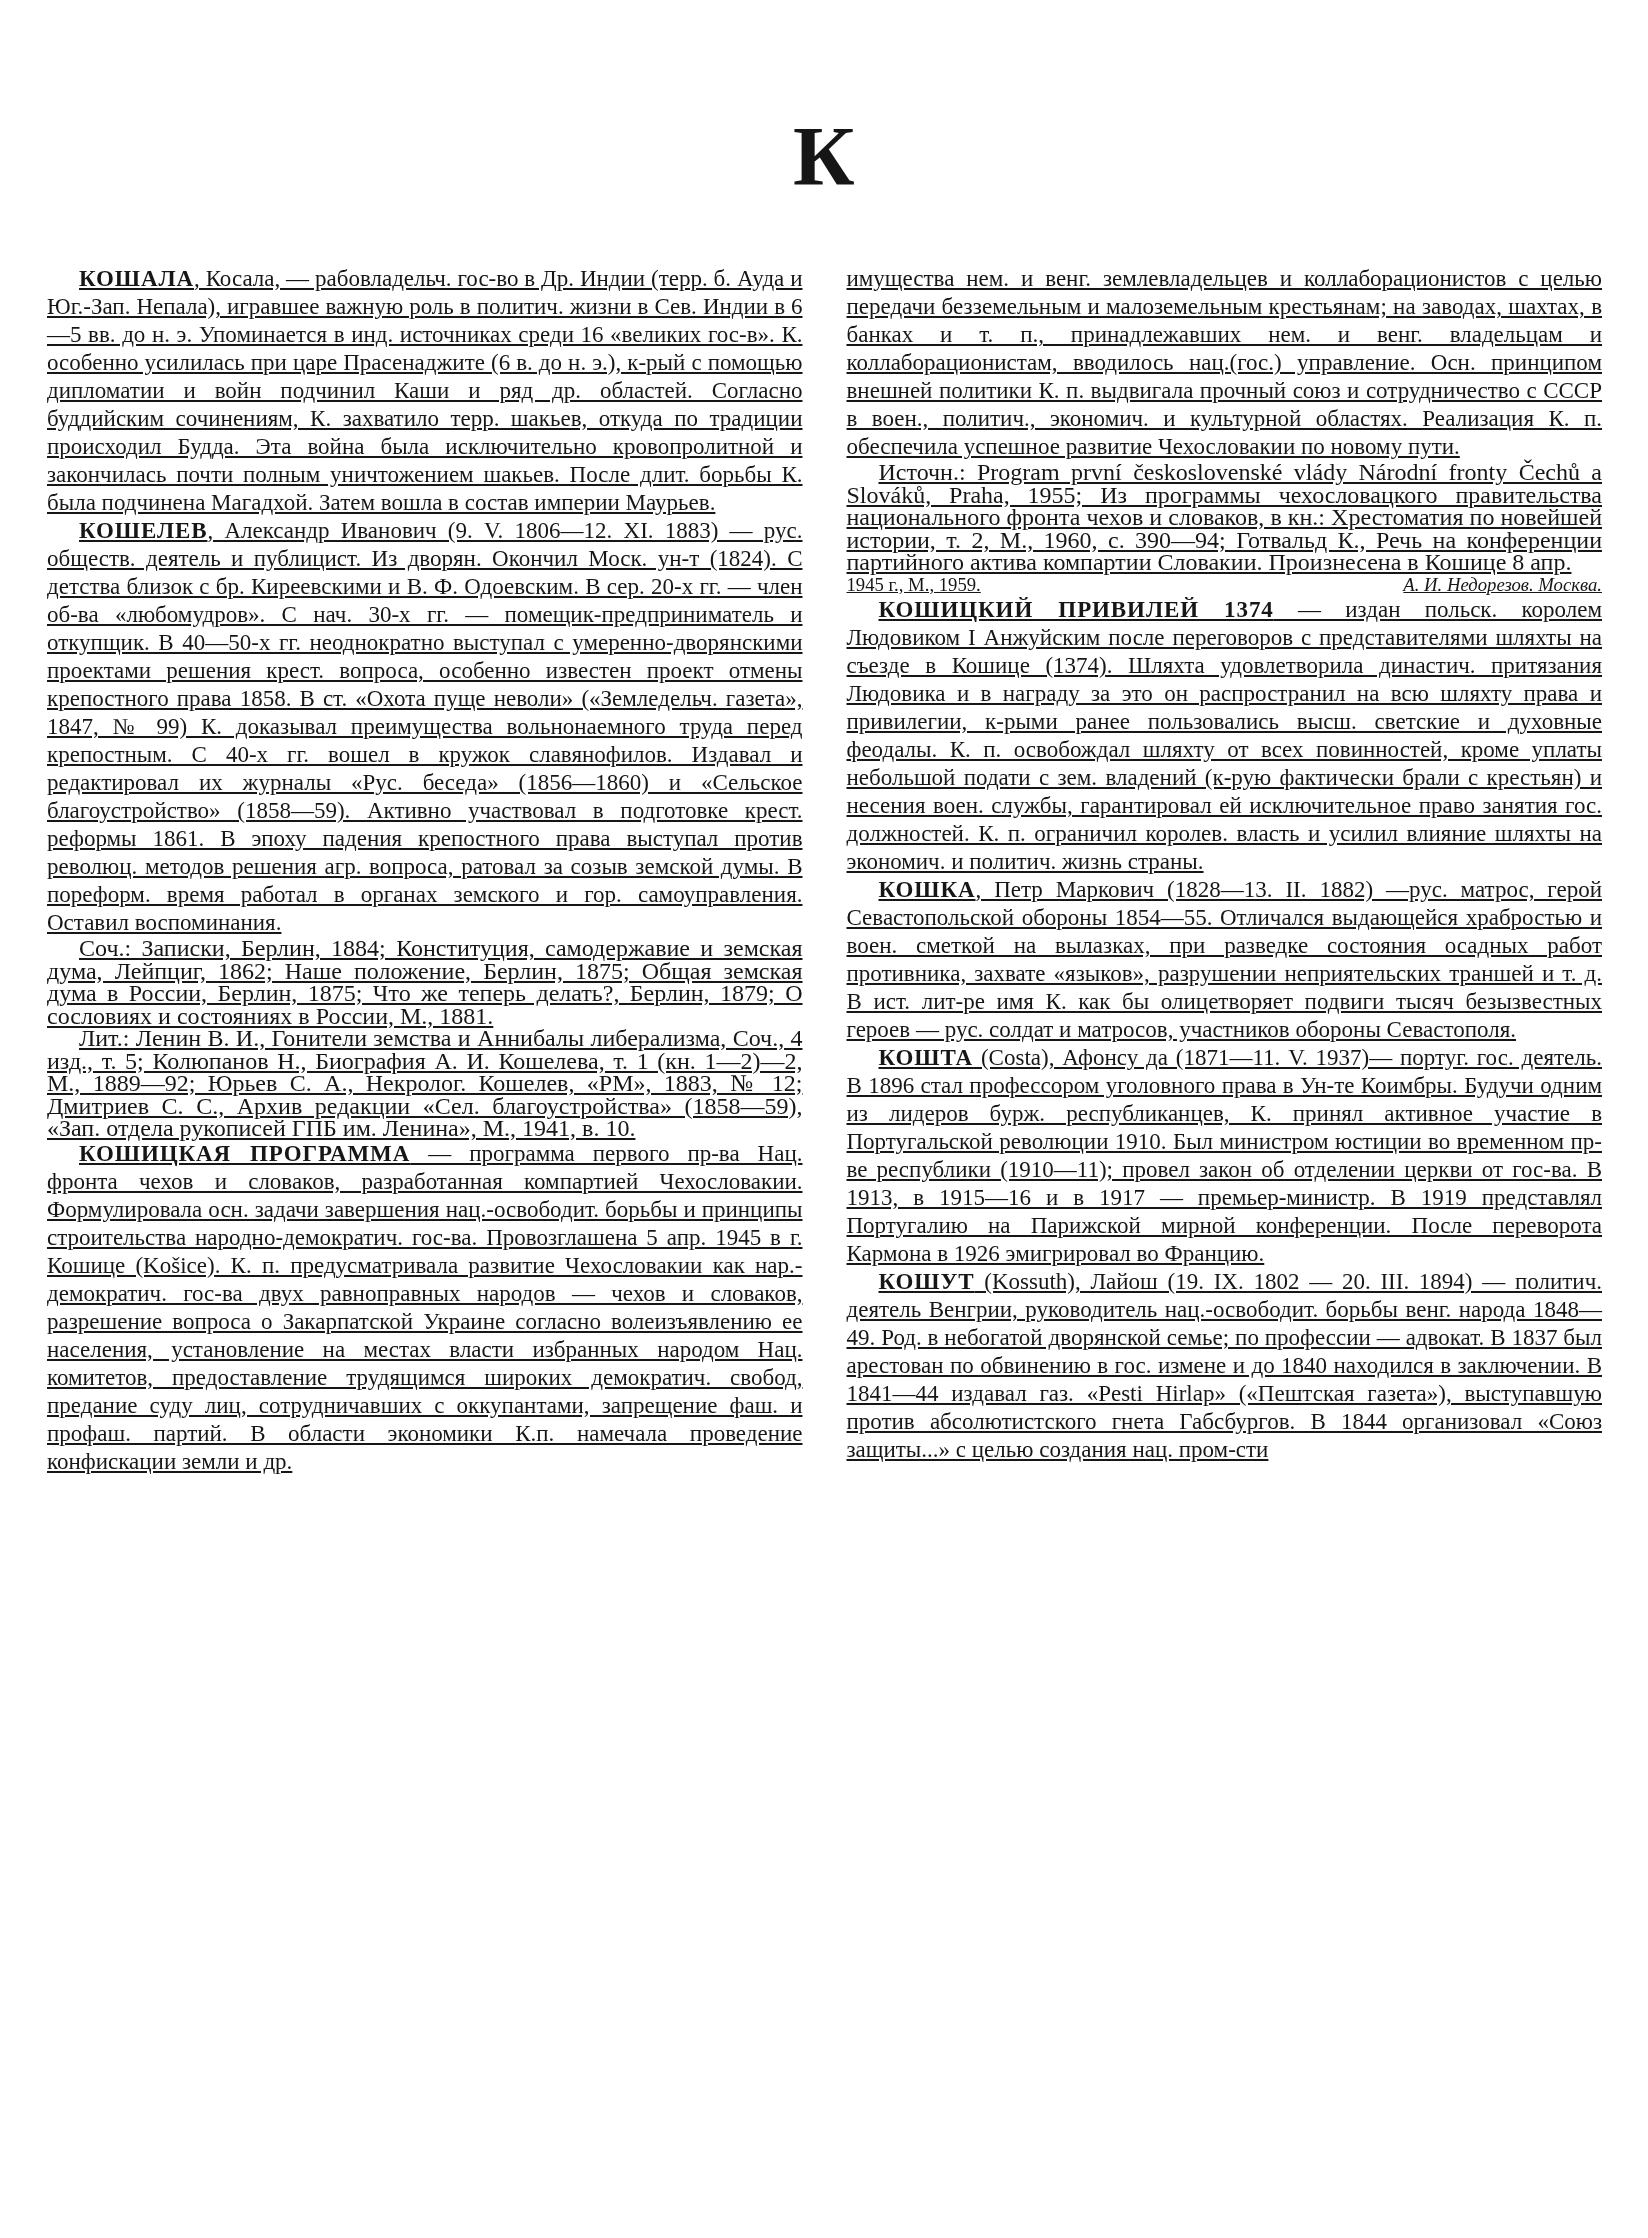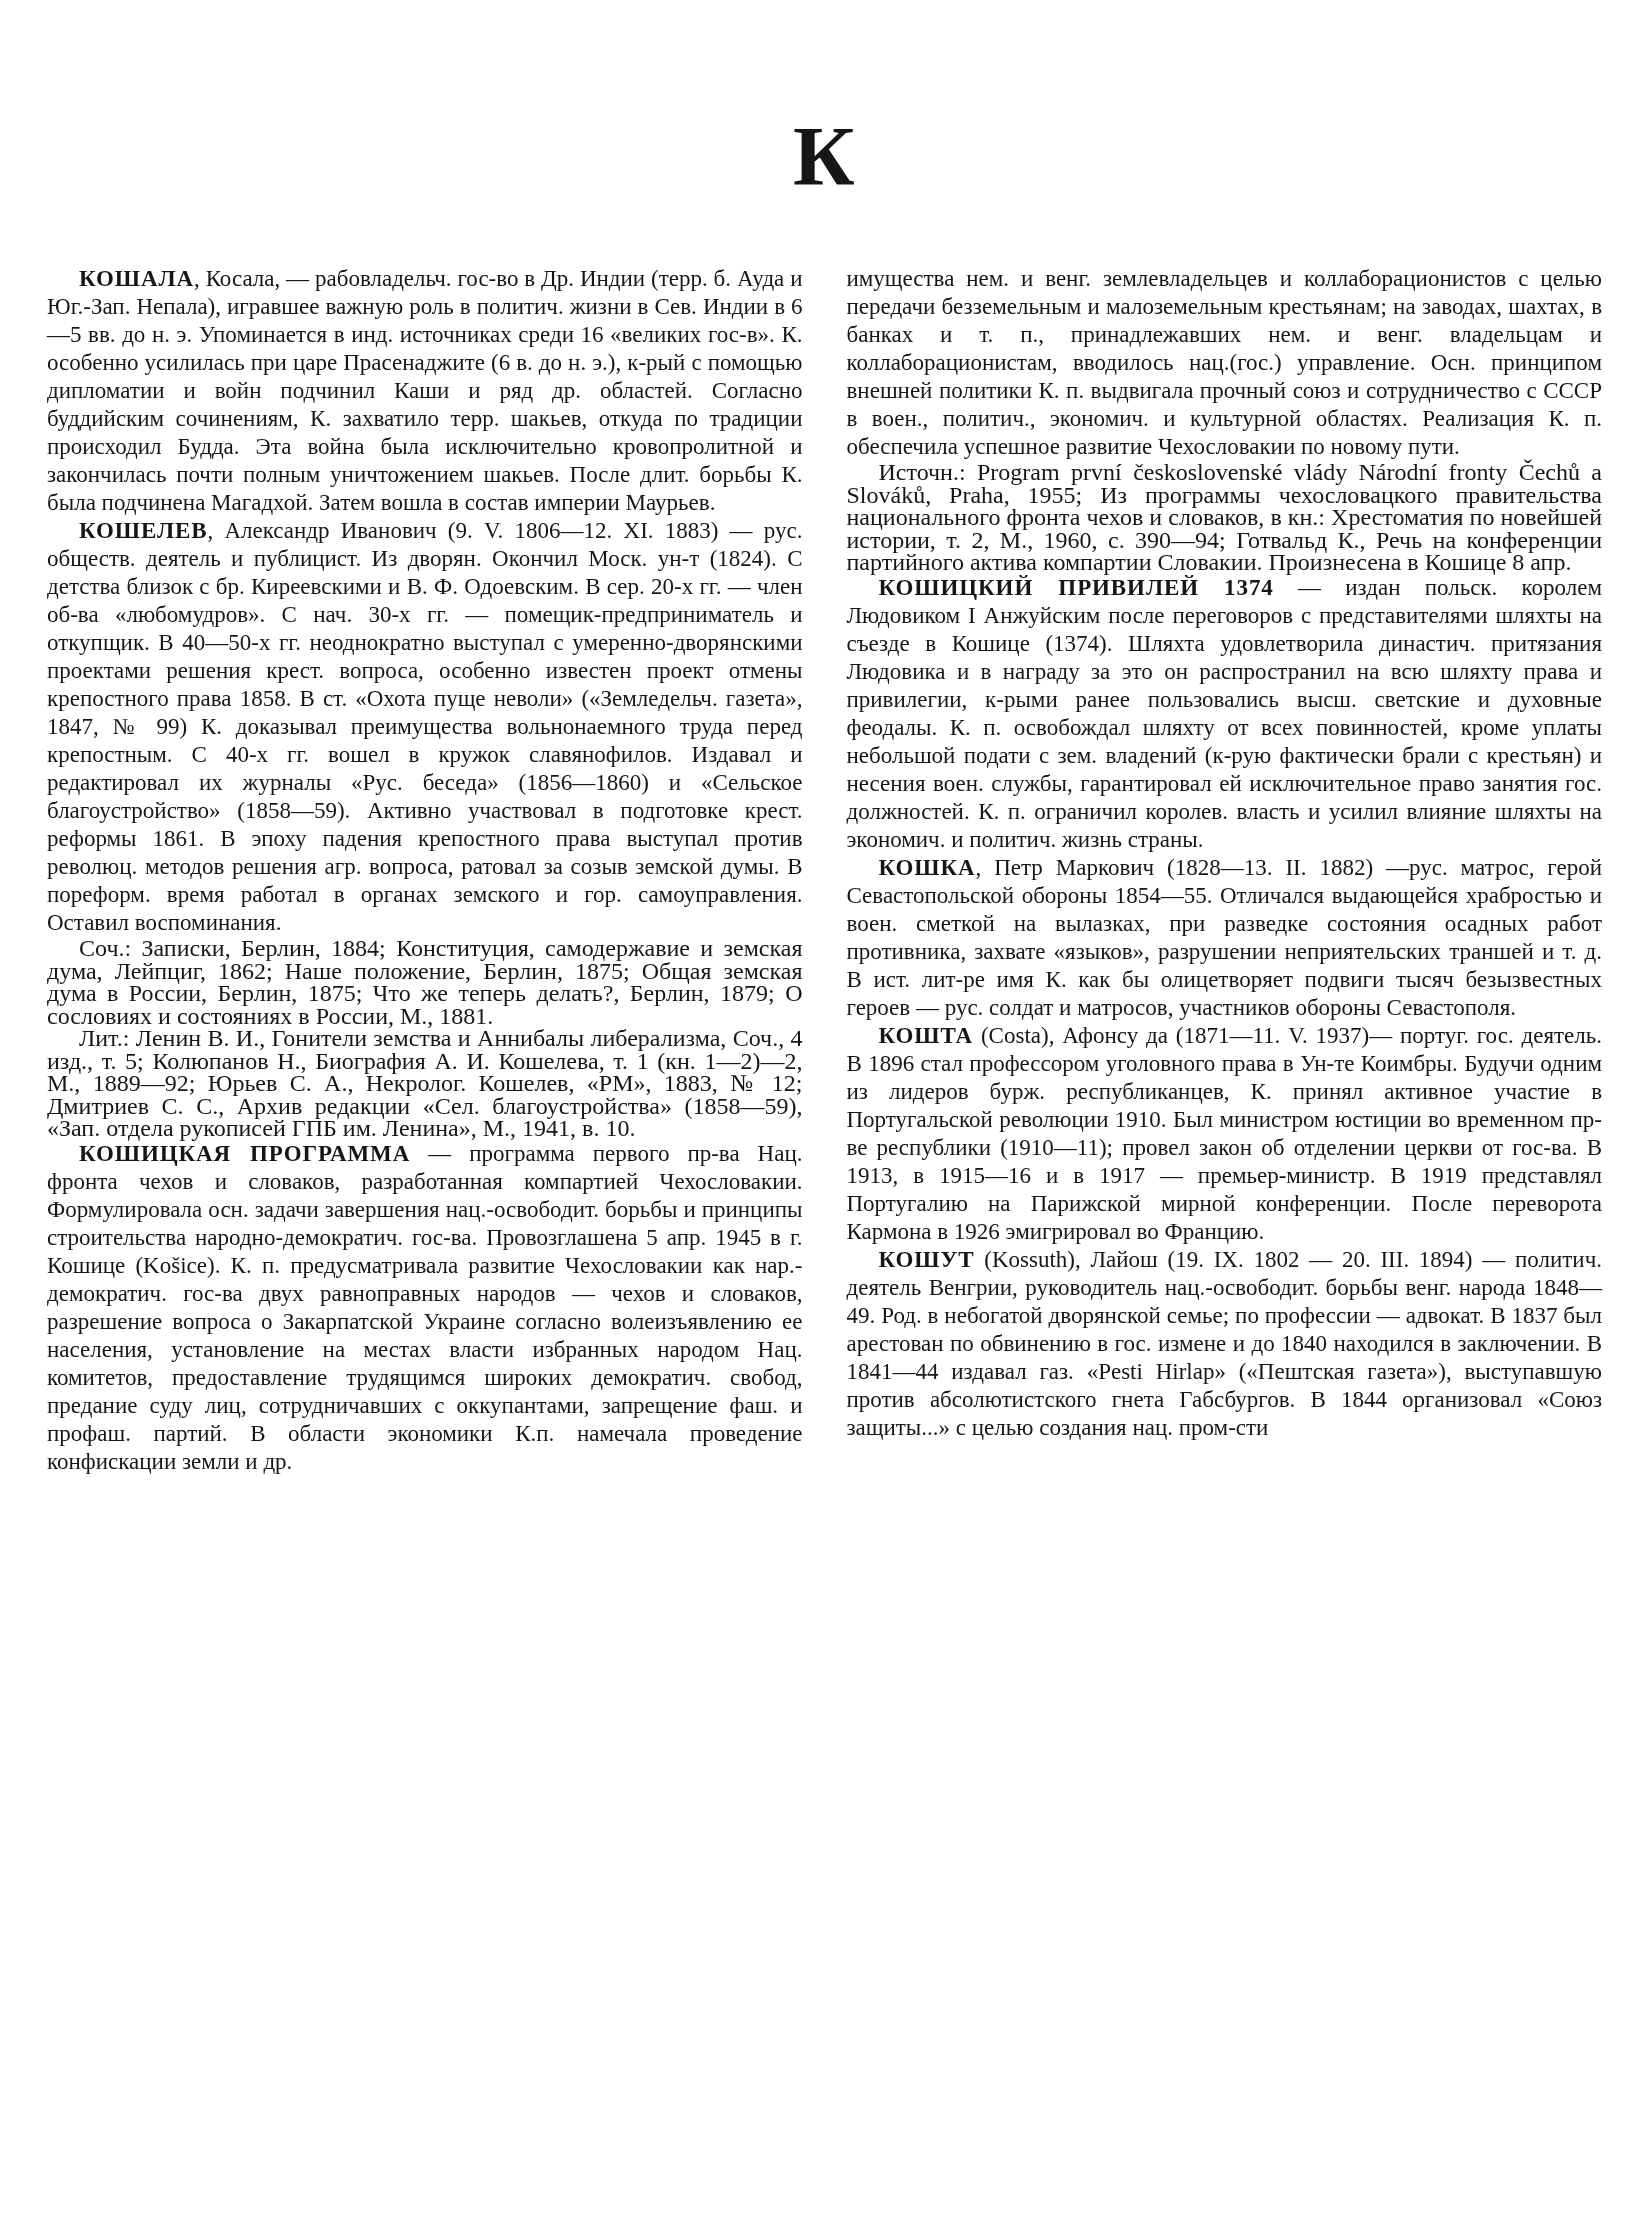--- a/index.html
+++ b/index.html
@@ -24,20 +24,21 @@
     font-size: 85px;
     font-weight: bold;
     line-height: 1;
     margin: 0 0 66px 0;
     letter-spacing: 1.5px;
   }
   .columns {
     display: flex;
     gap: 44px;
     align-items: flex-start;
+    text-decoration: underline;
   }
   .col {
     width: 757px;
     text-align: justify;
     font-size: 23px;
     line-height: 28px;
   }
   .col p { margin: 0; }
   p.entry, p.small { text-indent: 32px; }
   p.cont { text-indent: 0; }
@@ -89,20 +90,24 @@
       <p class="entry"><span class="term">КОШИЦКАЯ ПРОГРАММА</span><span> — программа первого пр-ва Нац. фронта чехов и словаков, разработанная компартией Чехословакии. Формулировала осн. задачи завершения нац.-освободит. борьбы и принципы строительства народно-демократич. гос-ва. Провозглашена 5 апр. 1945 в г. Кошице (Košice). К. п. предусматривала развитие Чехословакии как нар.-демократич. гос-ва двух равноправных народов — чехов и словаков, разрешение вопроса о Закарпатской Украине согласно волеизъявлению ее населения, установление на местах власти избранных народом Нац. комитетов, предоставление трудящимся широких демократич. свобод, предание суду лиц, сотрудничавших с оккупантами, запрещение фаш. и профаш. партий. В области экономики К.п. намечала проведение конфискации земли и др.</span></p>
 
     </div>
 
     <div class="col">
 
       <p class="cont">имущества нем. и венг. землевладельцев и коллаборационистов с целью передачи безземельным и малоземельным крестьянам; на заводах, шахтах, в банках и т. п., принадлежавших нем. и венг. владельцам и коллаборационистам, вводилось нац.(гос.) управление. Осн. принципом внешней политики К. п. выдвигала прочный союз и сотрудничество с СССР в воен., политич., экономич. и культурной областях. Реализация К. п. обеспечила успешное развитие Чехословакии по новому пути.</p>
 
       <p class="small">Источн.: Program první československé vlády Národní fronty Čechů a Slováků, Praha, 1955; Из программы чехословацкого правительства национального фронта чехов и словаков, в кн.: Хрестоматия по новейшей истории, т. 2, М., 1960, с. 390—94; Готвальд К., Речь на конференции партийного актива компартии Словакии. Произнесена в Кошице 8 апр.</p>
 
+      <div class="sig-row">
+        <span>1945 г., М., 1959.</span>
+        <span class="sig-name">А. И. Недорезов. Москва.</span>
+      </div>
 
       <p class="entry"><span class="term">КОШИЦКИЙ ПРИВИЛЕЙ 1374</span><span> — издан польск. королем Людовиком I Анжуйским после переговоров с представителями шляхты на съезде в Кошице (1374). Шляхта удовлетворила династич. притязания Людовика и в награду за это он распространил на всю шляхту права и привилегии, к-рыми ранее пользовались высш. светские и духовные феодалы. К. п. освобождал шляхту от всех повинностей, кроме уплаты небольшой подати с зем. владений (к-рую фактически брали с крестьян) и несения воен. службы, гарантировал ей исключительное право занятия гос. должностей. К. п. ограничил королев. власть и усилил влияние шляхты на экономич. и политич. жизнь страны.</span></p>
 
       <p class="entry"><span class="term">КОШКА</span><span>, Петр Маркович (1828—13. II. 1882) —рус. матрос, герой Севастопольской обороны 1854—55. Отличался выдающейся храбростью и воен. сметкой на вылазках, при разведке состояния осадных работ противника, захвате «языков», разрушении неприятельских траншей и т. д. В ист. лит-ре имя К. как бы олицетворяет подвиги тысяч безызвестных героев — рус. солдат и матросов, участников обороны Севастополя.</span></p>
 
       <p class="entry"><span class="term">КОШТА</span><span> (Costa), Афонсу да (1871—11. V. 1937)— португ. гос. деятель. В 1896 стал профессором уголовного права в Ун-те Коимбры. Будучи одним из лидеров бурж. республиканцев, К. принял активное участие в Португальской революции 1910. Был министром юстиции во временном пр-ве республики (1910—11); провел закон об отделении церкви от гос-ва. В 1913, в 1915—16 и в 1917 — премьер-министр. В 1919 представлял Португалию на Парижской мирной конференции. После переворота Кармона в 1926 эмигрировал во Францию.</span></p>
 
       <p class="entry"><span class="term">КОШУТ</span><span> (Kossuth), Лайош (19. IX. 1802 — 20. III. 1894) — политич. деятель Венгрии, руководитель нац.-освободит. борьбы венг. народа 1848—49. Род. в небогатой дворянской семье; по профессии — адвокат. В 1837 был арестован по обвинению в гос. измене и до 1840 находился в заключении. В 1841—44 издавал газ. «Pesti Hirlap» («Пештская газета»), выступавшую против абсолютистского гнета Габсбургов. В 1844 организовал «Союз защиты...» с целью создания нац. пром-сти</span></p>
 
     </div>

